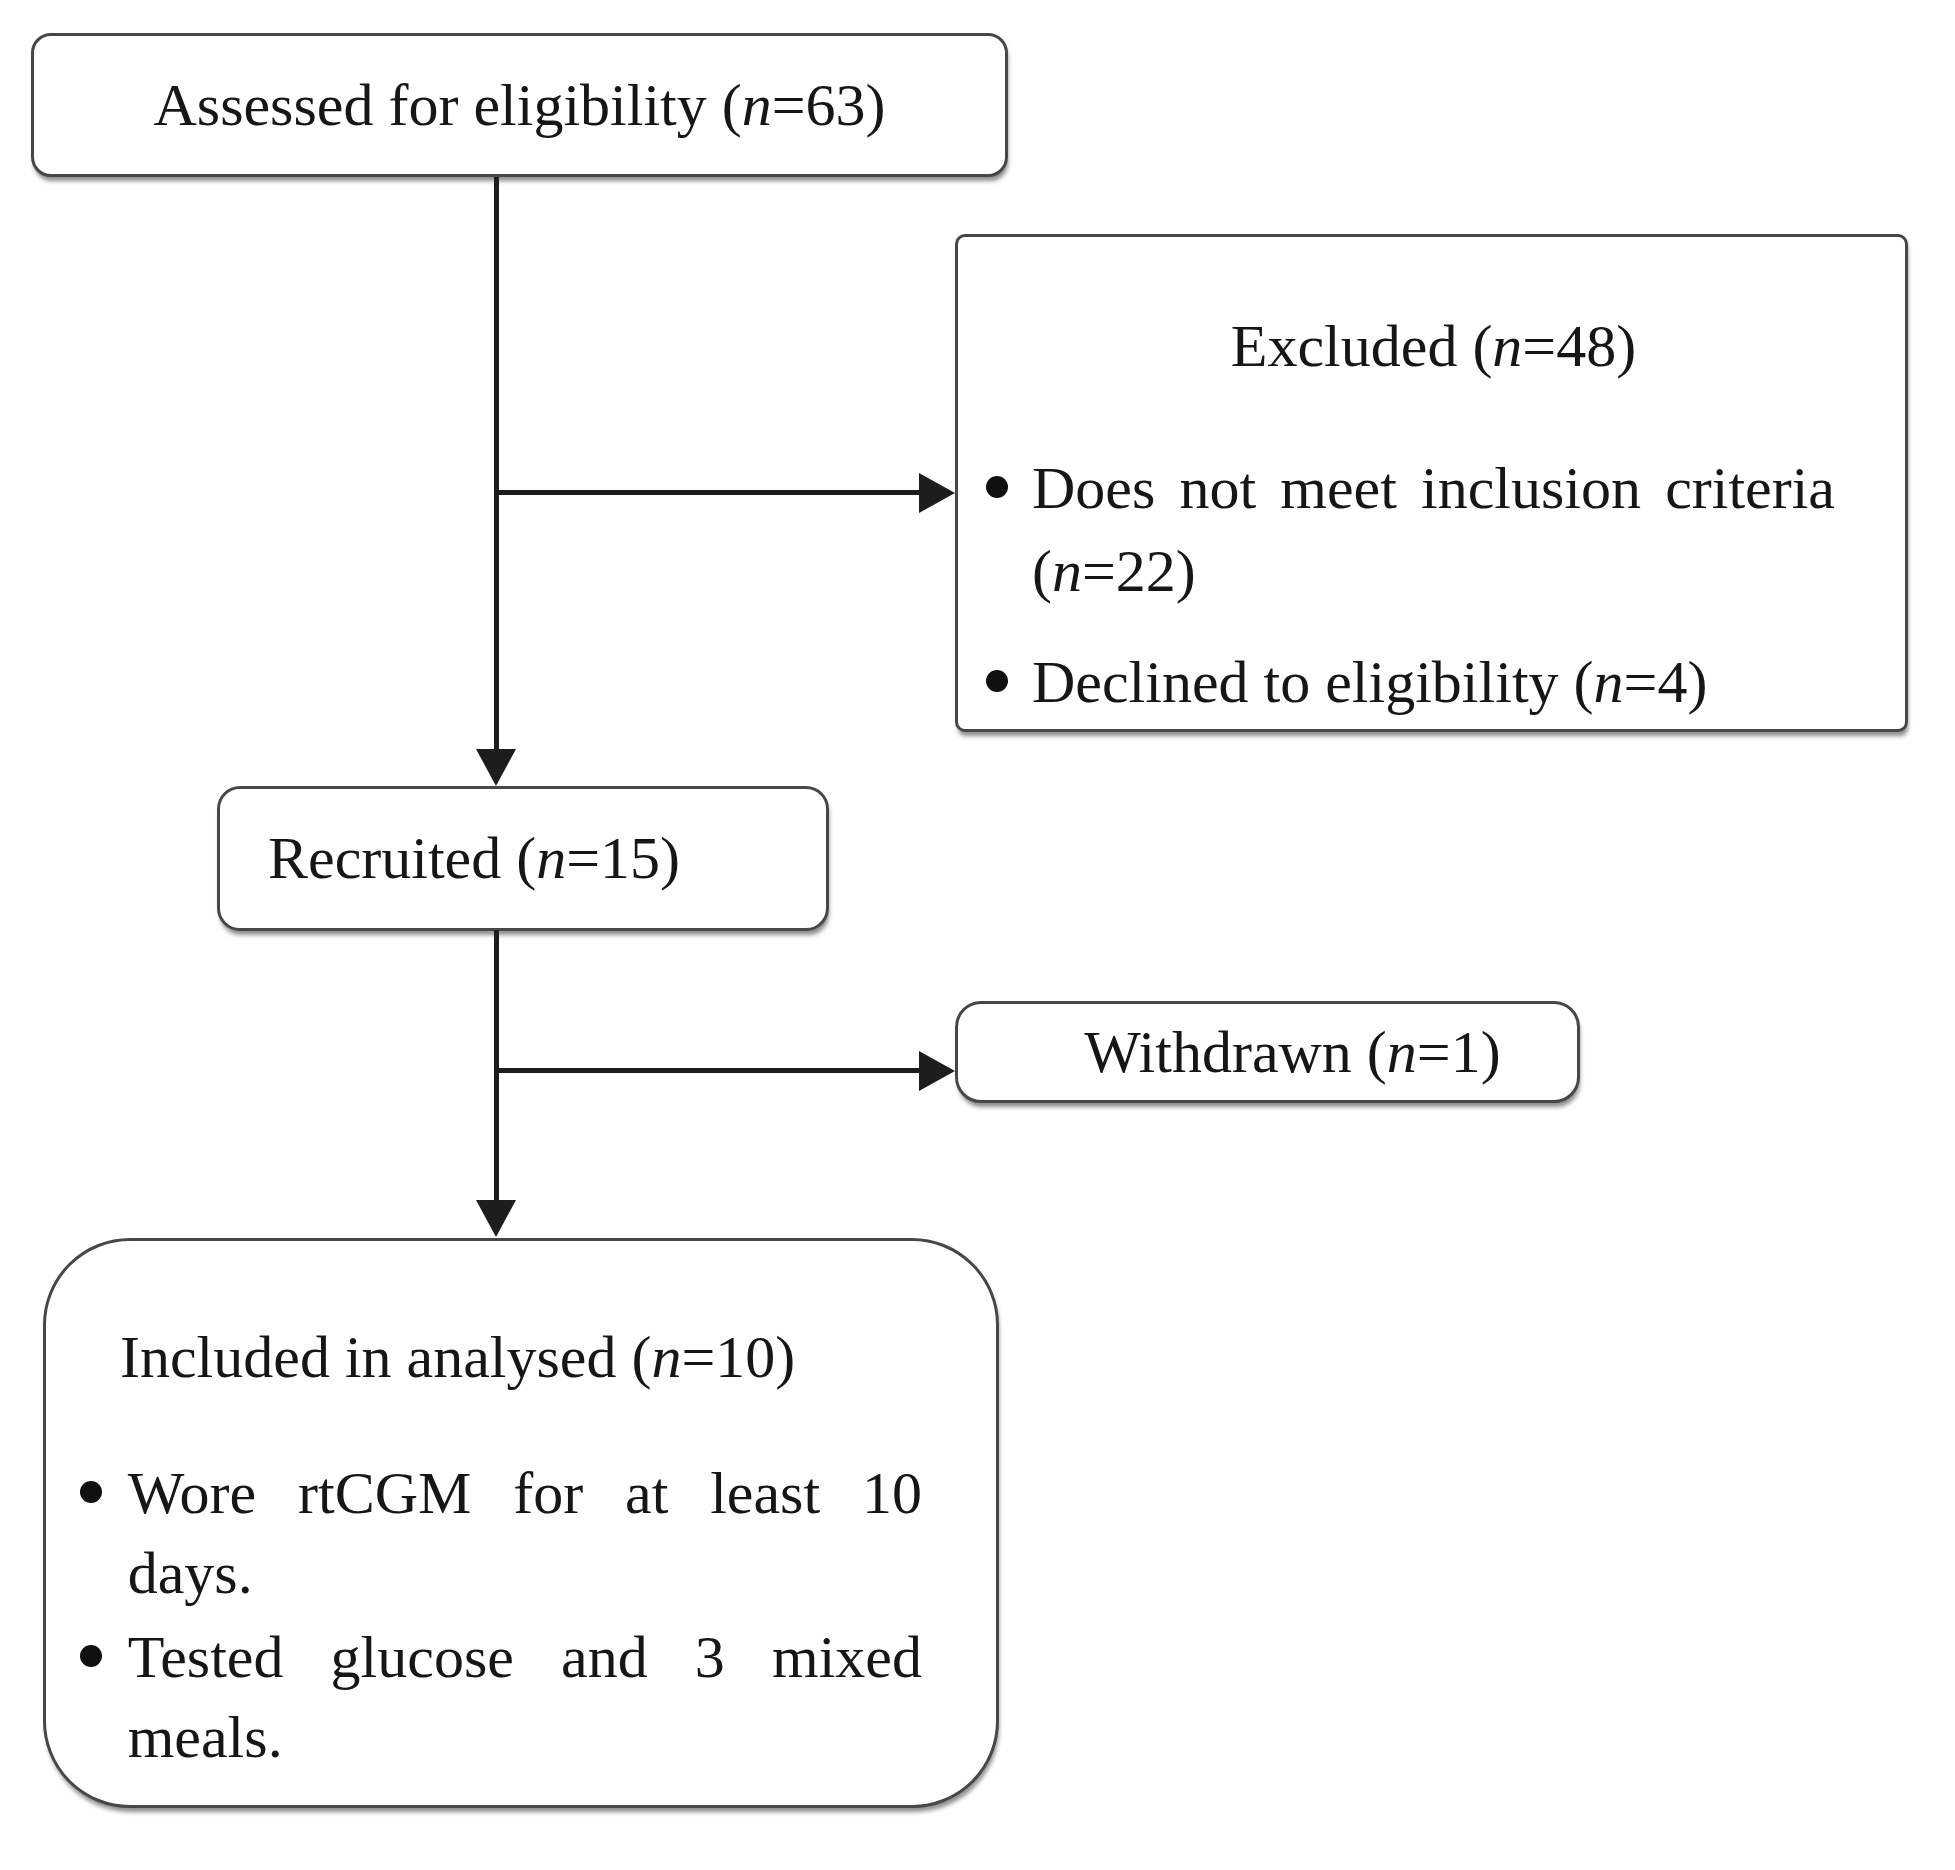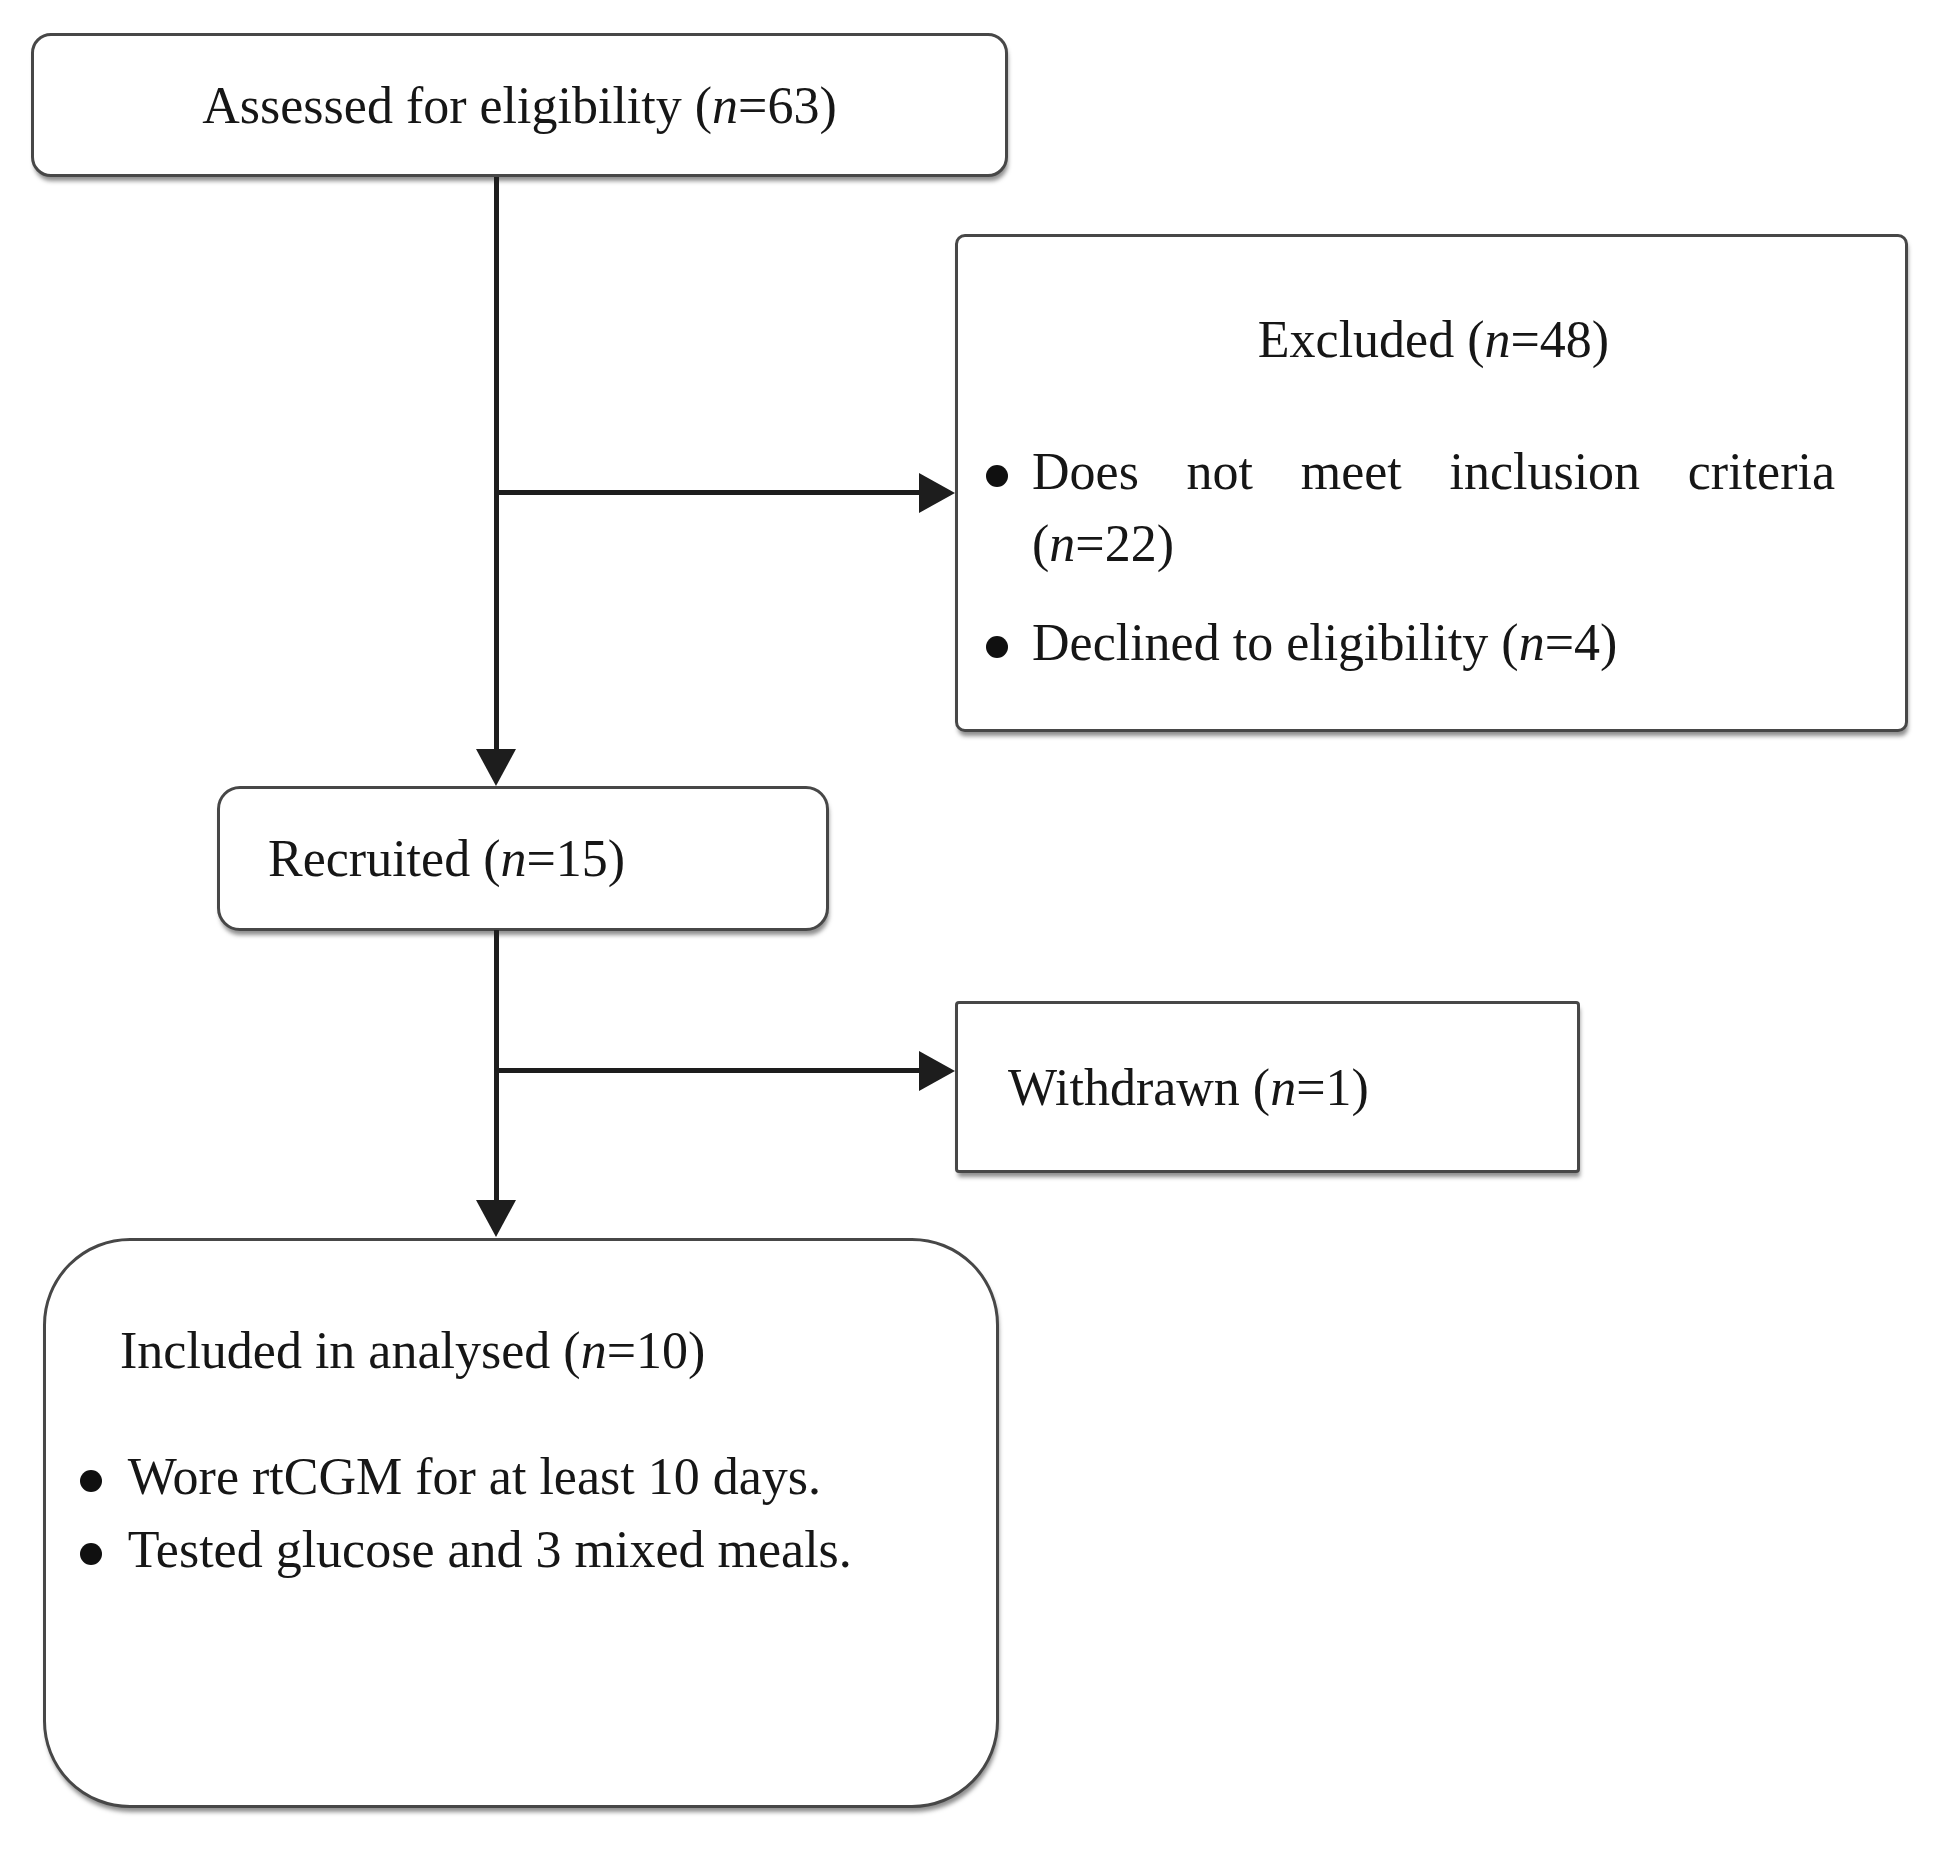--- a/index.html
+++ b/index.html
@@ -18,21 +18,21 @@
     background: #ffffff;
     overflow: hidden;
   }
   
   .fbox {
     position: absolute;
     background: #ffffff;
     border: 3.9px solid #474747;
     box-shadow: 1.5px 5.4px 4.6px -2.3px rgba(50, 50, 50, 0.55);
     box-sizing: border-box;
-    font-size: 52px;
+    font-size: 60px;
   }
   .single {
     display: flex;
     align-items: center;
   }
   .single .seg { white-space: nowrap; }
   #box-assessed {
     left: 31px; top: 33px;
     width: 977px; height: 144px;
     border-radius: 20px;
@@ -46,23 +46,24 @@
   }
   #box-recruited {
     left: 217px; top: 786px;
     width: 612px; height: 145px;
     border-radius: 23px;
     padding-left: 48px;
     text-align: center;
   }
   #box-withdrawn {
     left: 955px; top: 1001px;
-    width: 625px; height: 172px;
-    border-radius: 4px;
+    width: 625px; height: 102px;
+    border-radius: 26px;
     padding-left: 50px;
+    justify-content: center;
   }
   #box-included {
     left: 43px; top: 1238px;
     width: 956px; height: 570px;
     border-radius: 87px;
     padding: 74px 74px 23px 74px;
   }
   .box-title {
     margin: 0;
     line-height: 1.4;

